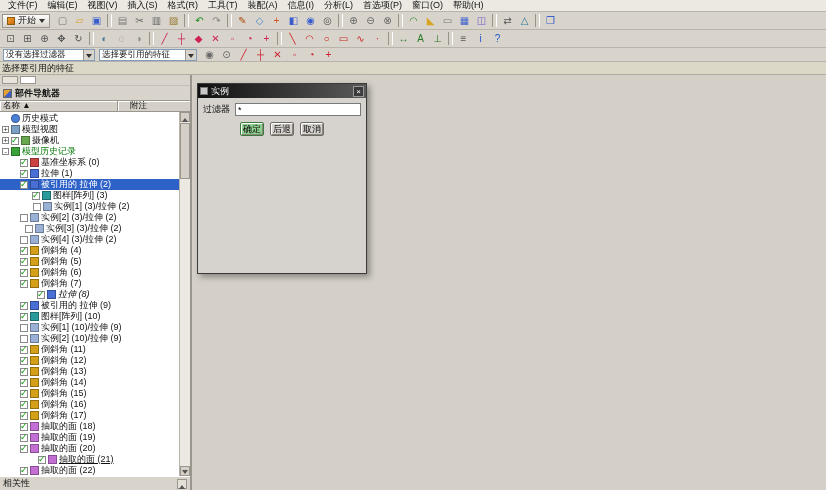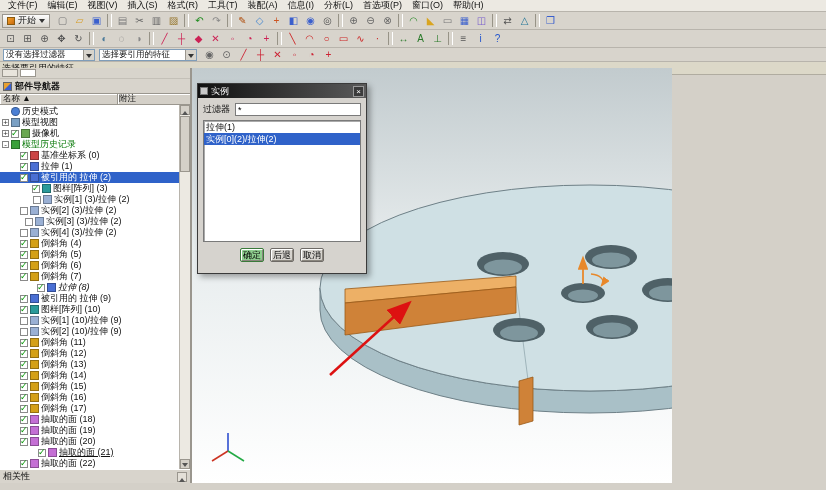--- a/index.html
+++ b/index.html
@@ -24,32 +24,32 @@
   .selbar { height:14px; background:#d8d4cc; border-bottom:1px solid #b8b4ac; display:flex; align-items:center; gap:4px; padding-left:3px; }
   .combo { background:#fff; border:1px solid #7f9db9; height:12px; display:flex; align-items:center; font-size:8.5px; padding-left:2px; }
   .combo .cval { flex:1; white-space:nowrap; overflow:hidden; }
   .combo-arrow { width:11px; height:10px; background:#d8d4cc; border-left:1px solid #9a968e; display:flex; justify-content:center; }
   .combo.w1 { width:92px; } .combo.w2 { width:98px; }
 
   
   .promptbar { height:13px; background:#dcd8c8; border-bottom:1px solid #b0aca0; display:flex; align-items:center; padding-left:2px; font-size:9px; }
 
   
-  .main { position:absolute; top:68px; left:0; width:672px; height:415px; display:flex; }
+  .main { position:absolute; top:75px; left:0; width:816px; height:415px; display:flex;flex-direction:column; }
 
   
   .navigator { width:192px; background:#d8d4cc; border-right:2px solid #9a968e; display:flex; flex-direction:column; position:relative; }
   .nav-tabs { height:11px; display:flex; gap:2px; padding:1px 2px; border-bottom:1px solid #c4c0b8; }
   .ntab { width:16px; height:8px; background:#e8e4dc; border:1px solid #9a968e; }
   .ntab.active { background:#fff; }
   .nav-title { height:14px; display:flex; align-items:center; gap:3px; padding-left:3px; font-weight:bold; font-size:9px; }
   .nav-title-icon { width:9px; height:9px; background:linear-gradient(135deg,#e8a030 45%,#3a5fcd 55%); border:1px solid #666; }
   .nav-cols { height:12px; display:flex; background:#d4d0c8; border:1px solid #9a968e; border-left:none; border-right:none; font-size:8.5px; align-items:center; }
   .col-name { width:118px; border-right:1px solid #9a968e; padding-left:3px; box-shadow:inset 1px 1px 0 #fff; height:100%; display:flex; align-items:center; }
-  .col-note { flex:1; padding-left:1px; box-shadow:inset 1px 1px 0 #fff; height:100%; display:flex; align-items:center; }
+  .col-note { flex:1; padding-left:12px; box-shadow:inset 1px 1px 0 #fff; height:100%; display:flex; align-items:center; }
   .tree { flex:1; background:#fff; overflow:hidden; padding-top:1px; }
   .trow { height:11px; display:flex; align-items:center; font-size:9px; white-space:nowrap; padding-left:2px; }
   .trow.selected { background:#2f62c9; color:#fff; }
   .texp { flex:0 0 7px; height:7px; margin-right:1px; font-size:8px; line-height:5px; text-align:center; border:1px solid #848484; background:#fff; color:#333; }
   .texp:empty { border-color:transparent; background:transparent; }
   .tcheck { flex:0 0 8px; height:8px; border:1px solid #8a8a8a; background:#fff; margin:0 1px; position:relative; }
   .trow.checked .tcheck::after { content:"✓"; position:absolute; left:-1px; top:-3px; font-size:9px; font-weight:bold; color:#0a9a0a; }
   .ticon { flex:0 0 9px; height:9px; margin:0 2px 0 1px; border:1px solid rgba(0,0,0,.3); background:#bbb; }
   .t-history .ticon { background:#4a7fd4; border-radius:50%; }
   .t-model-views .ticon { background:#7aa0c4; }
@@ -563,29 +563,20 @@
     <div class="dlg-title">
       <span class="dlg-icon"></span>
       <span class="dlg-title-text">实例</span>
       <span class="dlg-close">×</span>
     </div>
     <div class="dlg-body">
       <div class="dlg-filter-row">
         <span class="dlg-label">过滤器</span>
         <input class="dlg-input" type="text" value="*" style="">
       </div>
-      <div class="dlg-list">
-
-      <div class="dlg-item nocheck">
-            <span>拉伸(1)</span>
-          </div>
-          <div class="dlg-item selected nocheck">
-            <span>实例[0](2)/拉伸(2)</span>
-          </div>
-        </div>
       <div class="dlg-buttons">
         <button class="dlg-btn ok">确定</button>
         <button class="dlg-btn">后退</button>
         <button class="dlg-btn">取消</button>
       </div>
     </div>
   </div>
 
 </div>
 

